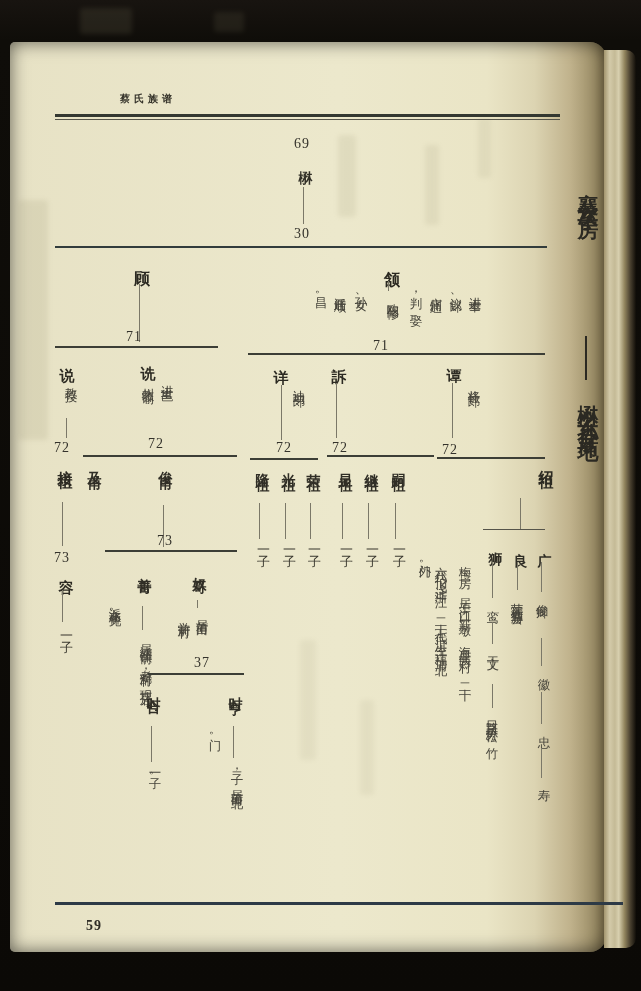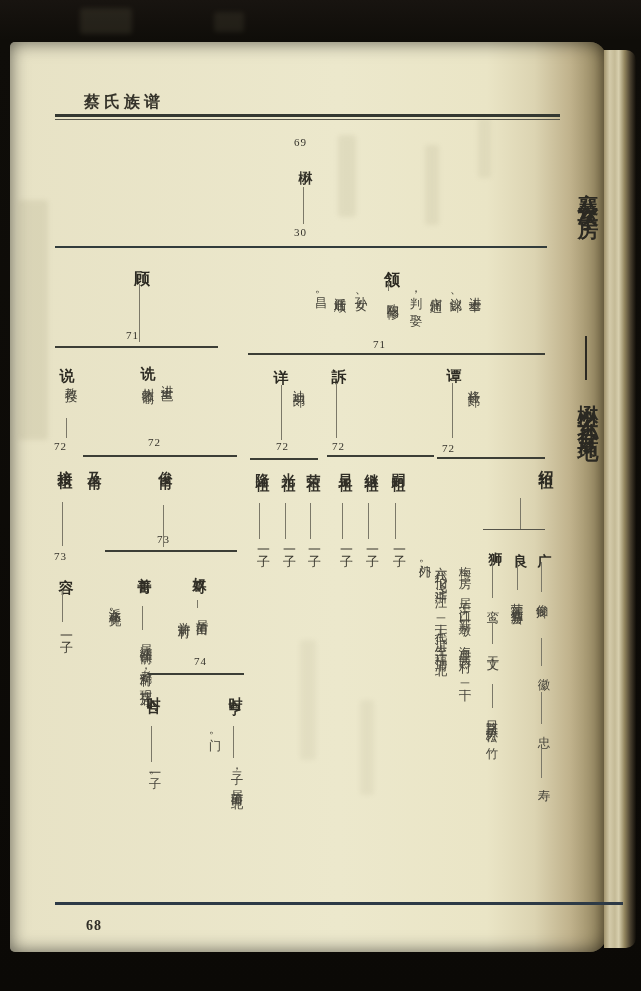--- a/index.html
+++ b/index.html
@@ -12,26 +12,26 @@
     box-shadow:0 0 18px rgba(0,0,0,.6) inset;}
   .edge{left:604px;top:50px;width:32px;height:898px;
     background:linear-gradient(90deg,#a3956e 0,#d3caa9 18%,#c4ba96 34%,#d8d0af 46%,#93865f 64%,#4a4130 82%,#100d08 100%);
     border-radius:0 10px 10px 0;}
   .vtext{writing-mode:vertical-rl;text-orientation:upright;color:#39372e;}
   .name{font-weight:bold;font-size:15px;letter-spacing:4px;color:#2c2a22;}
   .name-lg{font-weight:bold;font-size:16px;letter-spacing:4px;color:#2a2820;}
   .name-md{font-weight:600;font-size:14px;letter-spacing:3px;color:#302e26;}
   .ann{font-size:12.5px;letter-spacing:2px;color:#45433a;}
   .ann-long{font-size:12.5px;letter-spacing:5px;color:#45433a;}
-  .num{font-size:11px;color:#34322b;letter-spacing:1px;text-align:center;}
+  .num{font-size:14px;color:#34322b;letter-spacing:1px;text-align:center;}
   .vline{width:1px;background:#7b7868;}
   .hline{height:1px;background:#55544a;}
   .rule{height:2px;background:#323c3c;}
   .ghost{background:#96906f;filter:blur(2.5px);border-radius:3px;}
-  .header{font-size:16px;font-weight:bold;letter-spacing:4px;color:#35332a;}
+  .header{font-size:10px;font-weight:bold;letter-spacing:4px;color:#35332a;margin-left:36px;}
   .side-title{font-size:21px;font-weight:bold;letter-spacing:6px;color:#2b2922;}
 </style>
 </head>
 <body>
 
 <div id="canvas">
 
   <div class="abs page"></div>
   <div class="abs edge"></div>
 
@@ -171,28 +171,28 @@
   <div class="abs vtext name-md" style="left:135px;top:566px;">善哥</div>
   <div class="abs vline" style="left:142px;top:606px;height:24px;"></div>
   <div class="abs vtext ann" style="left:137px;top:634px;">居涵江镇前 孝部村，现分居一</div>
   <div class="abs vtext ann" style="left:106px;top:598px;">派在桥兜。</div>
 
   <div class="abs vtext name-md" style="left:190px;top:566px;">奴哥</div>
   <div class="abs vline" style="left:197px;top:600px;height:8px;"></div>
   <div class="abs vtext ann" style="left:193px;top:610px;">居莆田</div>
   <div class="abs vtext ann" style="left:175px;top:612px;">学前村</div>
 
-  <div class="abs num" style="left:194px;top:655px;">74</div>
+  <div class="abs num" style="left:194px;top:655px;">37</div>
   <div class="abs hline" style="left:148px;top:673px;width:96px;height:1.5px;background:#3c3e36;"></div>
 
   <div class="abs vtext name-md" style="left:226px;top:686px;">时亨</div>
   <div class="abs vline" style="left:233px;top:726px;height:32px;"></div>
   <div class="abs vtext ann" style="left:228px;top:762px;">二子，居莆田北</div>
   <div class="abs vtext ann" style="left:206px;top:728px;">门。</div>
 
   <div class="abs vtext name-md" style="left:144px;top:686px;">时合</div>
   <div class="abs vline" style="left:151px;top:726px;height:36px;"></div>
   <div class="abs vtext ann" style="left:146px;top:766px;">一子。</div>
 
   <div class="abs" style="left:55px;top:902px;width:568px;height:2.5px;background:#2d3a46;"></div>
-  <div class="abs" style="left:86px;top:918px;font-size:14px;font-weight:bold;color:#2f2d26;letter-spacing:1px;">68</div>
+  <div class="abs" style="left:86px;top:918px;font-size:14px;font-weight:bold;color:#2f2d26;letter-spacing:1px;">59</div>
 
 </div>
 
 </body></html>

